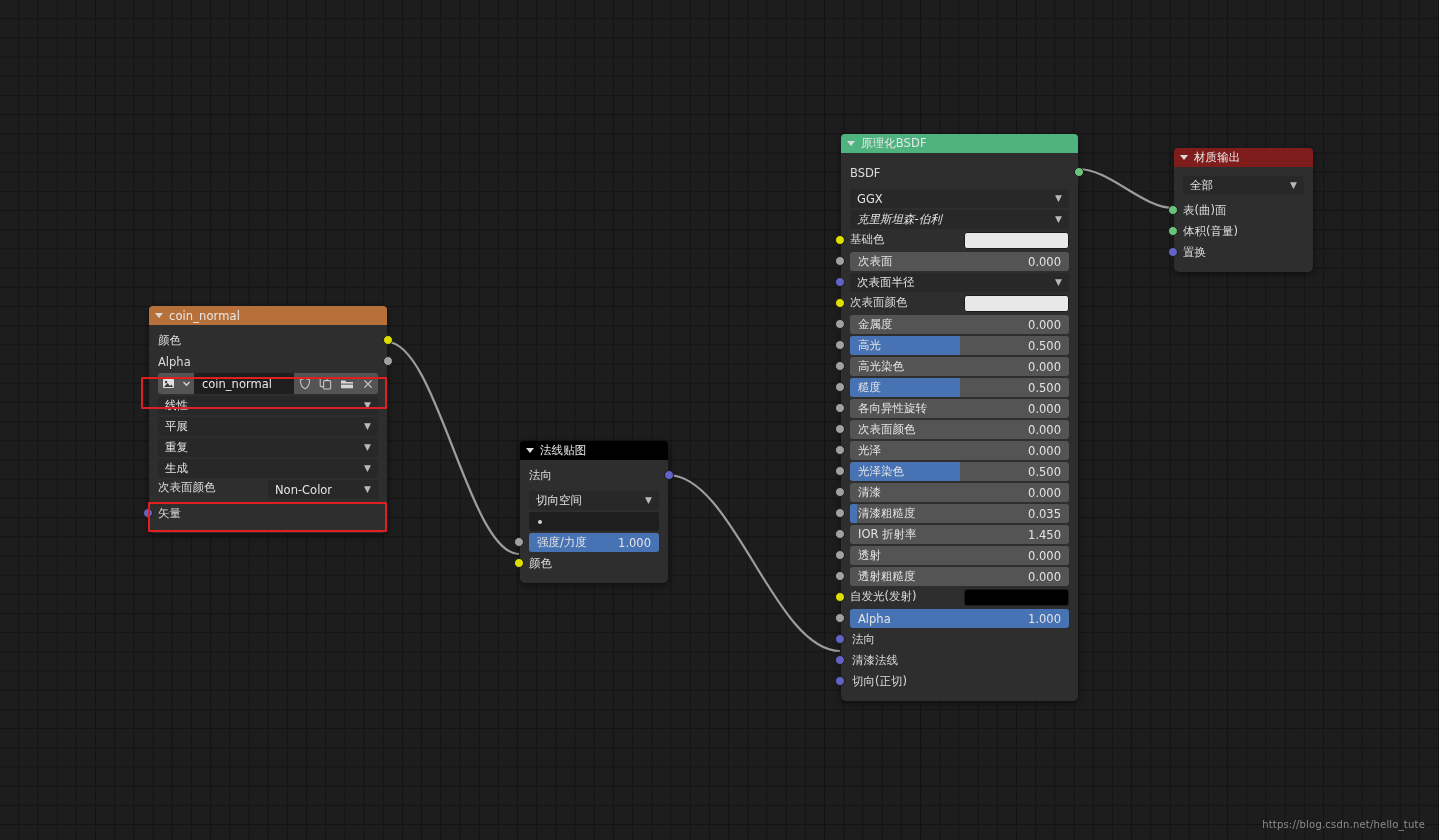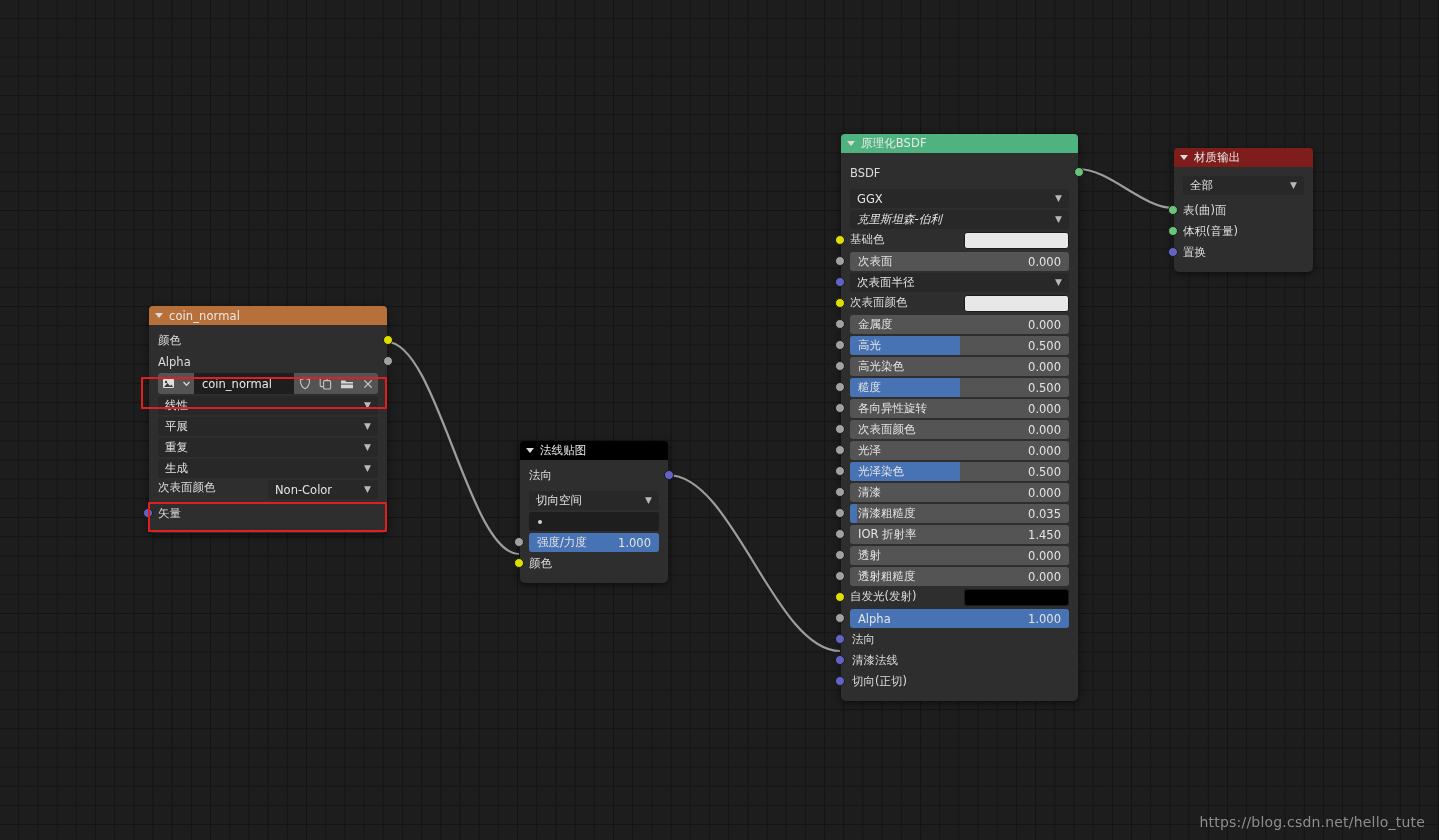--- a/index.html
+++ b/index.html
@@ -136,21 +136,21 @@
   .uvdot { width: 4px; height: 4px; border-radius: 50%; background: #d0d0d0; }
 
   .redbox {
     position: absolute;
     border: 2px solid #e02020;
     border-radius: 1px;
     pointer-events: none;
   }
   .watermark {
     position: absolute;
-    font-size: 14px;
+    font-size: 10px;
     color: #8d8d8d;
     letter-spacing: 0.2px;
   }
 </style>
 </head>
 <body>
 
 <div id="canvas">
 
   <svg id="noodles">

